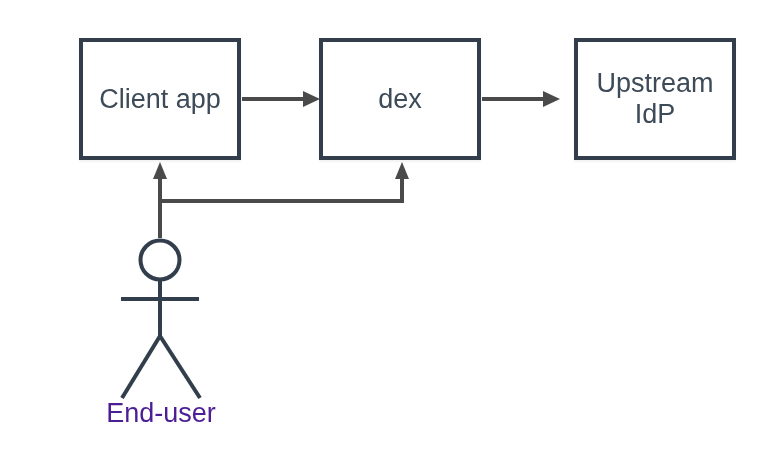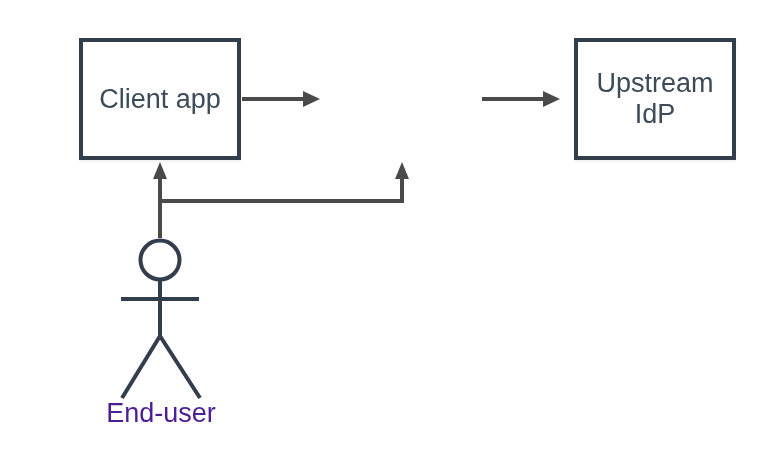--- a/index.html
+++ b/index.html
@@ -81,20 +81,23 @@
       <path d="M121 299 H199"></path>
       <path d="M160 336 L122 398"></path>
       <path d="M160 336 L200 398"></path>
     </g>
   </svg>
 
   <div class="node" id="node-client-app">
     <span class="node-label">Client app</span>
   </div>
 
+  <div class="node" id="node-dex">
+    <span class="node-label">dex</span>
+  </div>
 
   <div class="node" id="node-upstream-idp">
     <span class="node-label">Upstream IdP</span>
   </div>
 
   <div class="actor-label">End-user</div>
 
 </div>
 
 </body></html>

